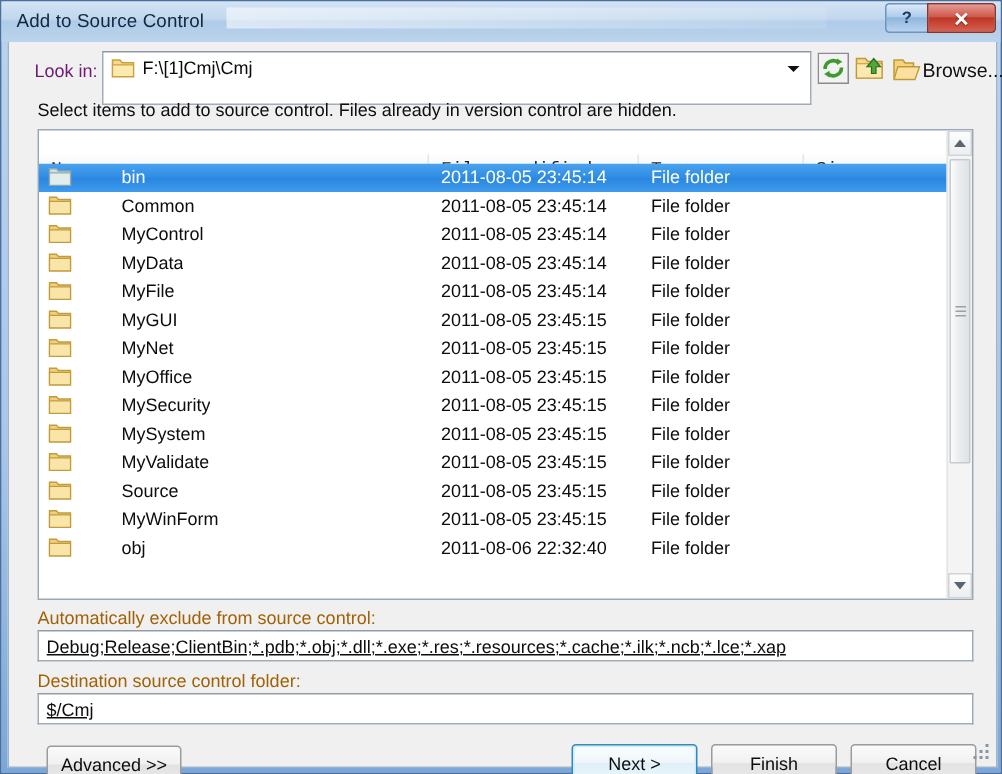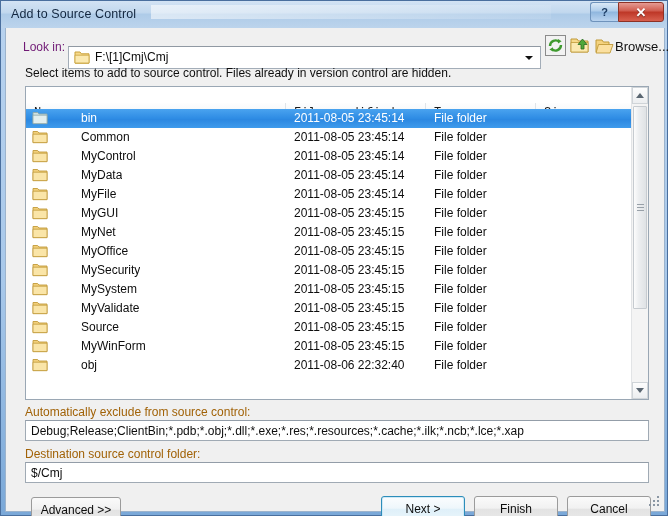--- a/index.html
+++ b/index.html
@@ -90,25 +90,24 @@
   
   .lookin-label {
     position: absolute;
     left: 17px; top: 12px;
     color: #701a75;
     font-size: 12px;
   }
   .lookin-combo {
     position: absolute;
     left: 62px; top: 6px;
-    width: 473px; height: 23px;
+    width: 473px; height: 36px;
     background: #ffffff;
     border: 1px solid #a3adb8;
     border-top-color: #9099a3;
-    margin-top: 12px;
   }
   .lookin-folder-icon {
     position: absolute;
     left: 5px; top: 3px;
     width: 16px; height: 15px;
   }
   .lookin-path {
     position: absolute;
     left: 26px; top: 3px;
     font-size: 12px;
@@ -293,20 +292,21 @@
   }
   .textbox.exclude { top: 392px; }
   .textbox.dest { top: 434px; }
   .textbox .tb-text {
     position: absolute;
     left: 5px; top: 3px;
     font-size: 12px;
     color: #0d0d0d;
     white-space: nowrap;
     overflow: hidden;
+    text-decoration: underline;
   }
 
   
   .btn {
     position: absolute;
     height: 26px;
     background: linear-gradient(to bottom, #fafafa 0%, #f1f1f1 47%, #e3e3e3 50%, #e9e9e9 100%);
     border: 1px solid #9b9b9b;
     border-radius: 3px;
     font-size: 12px;

